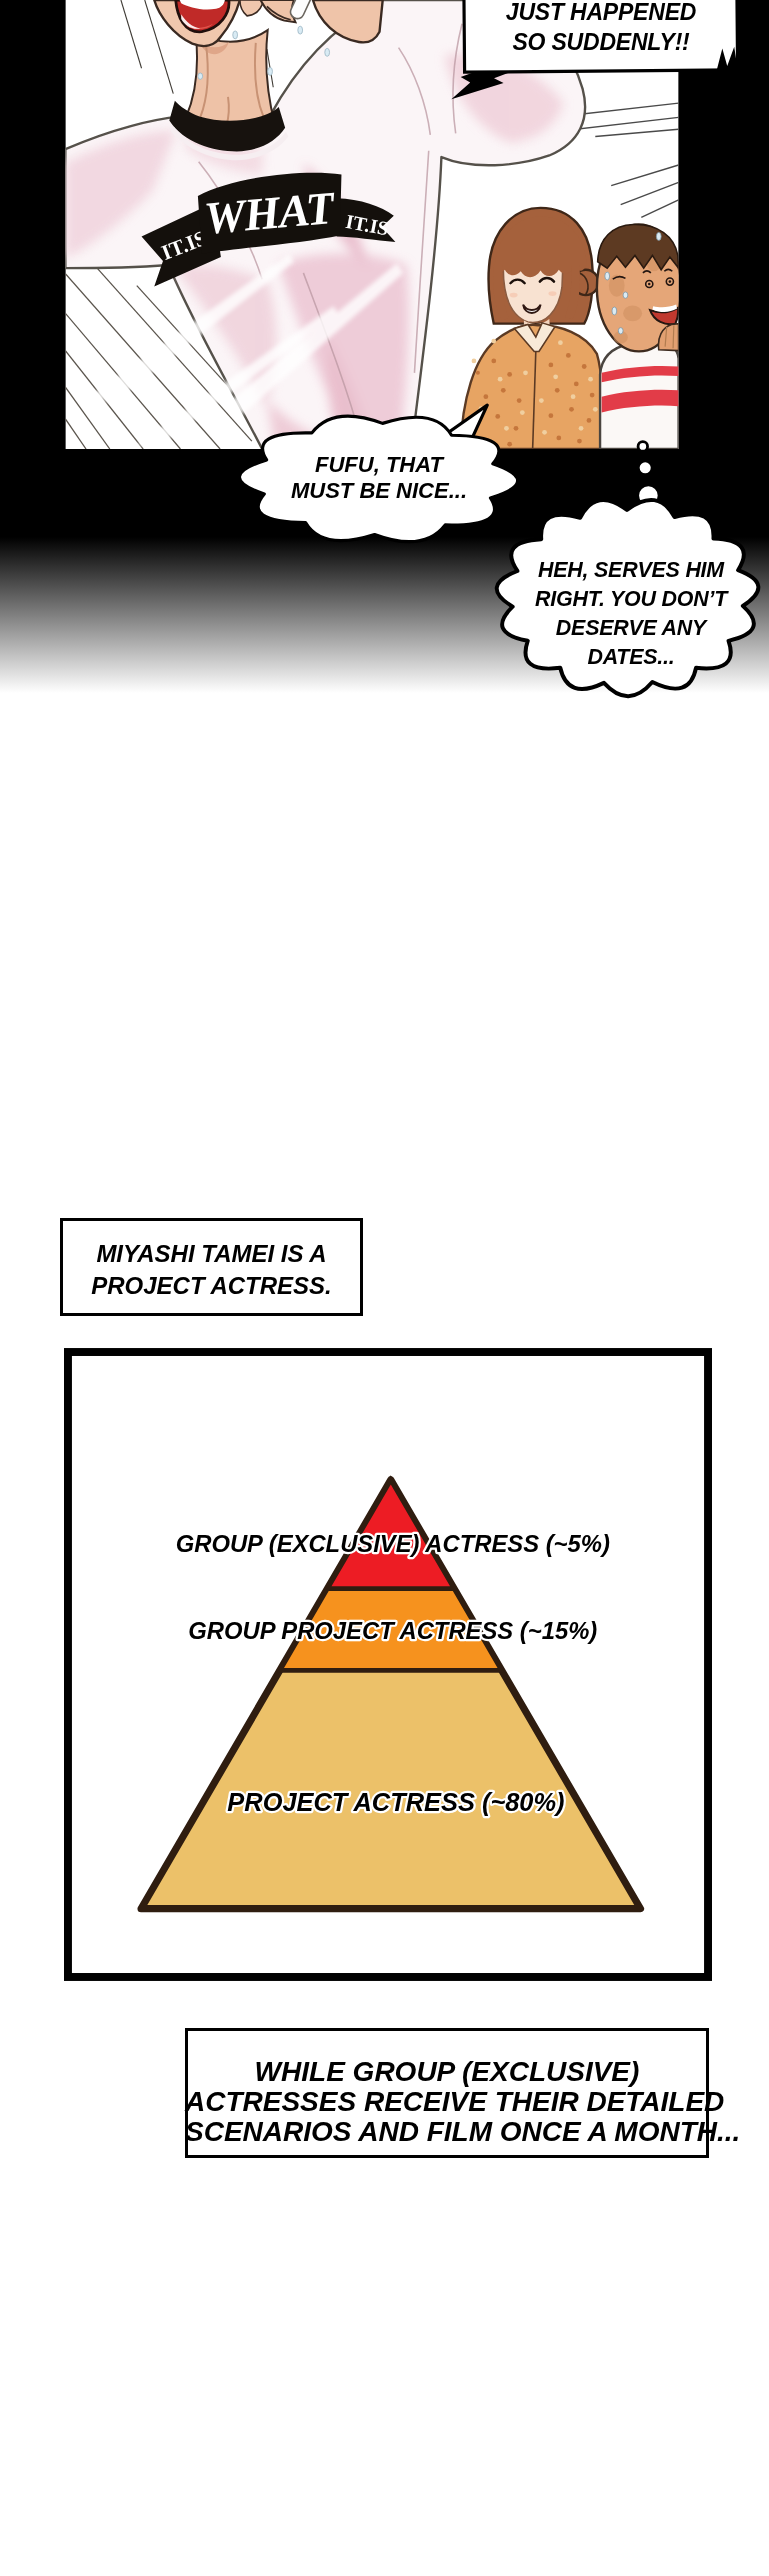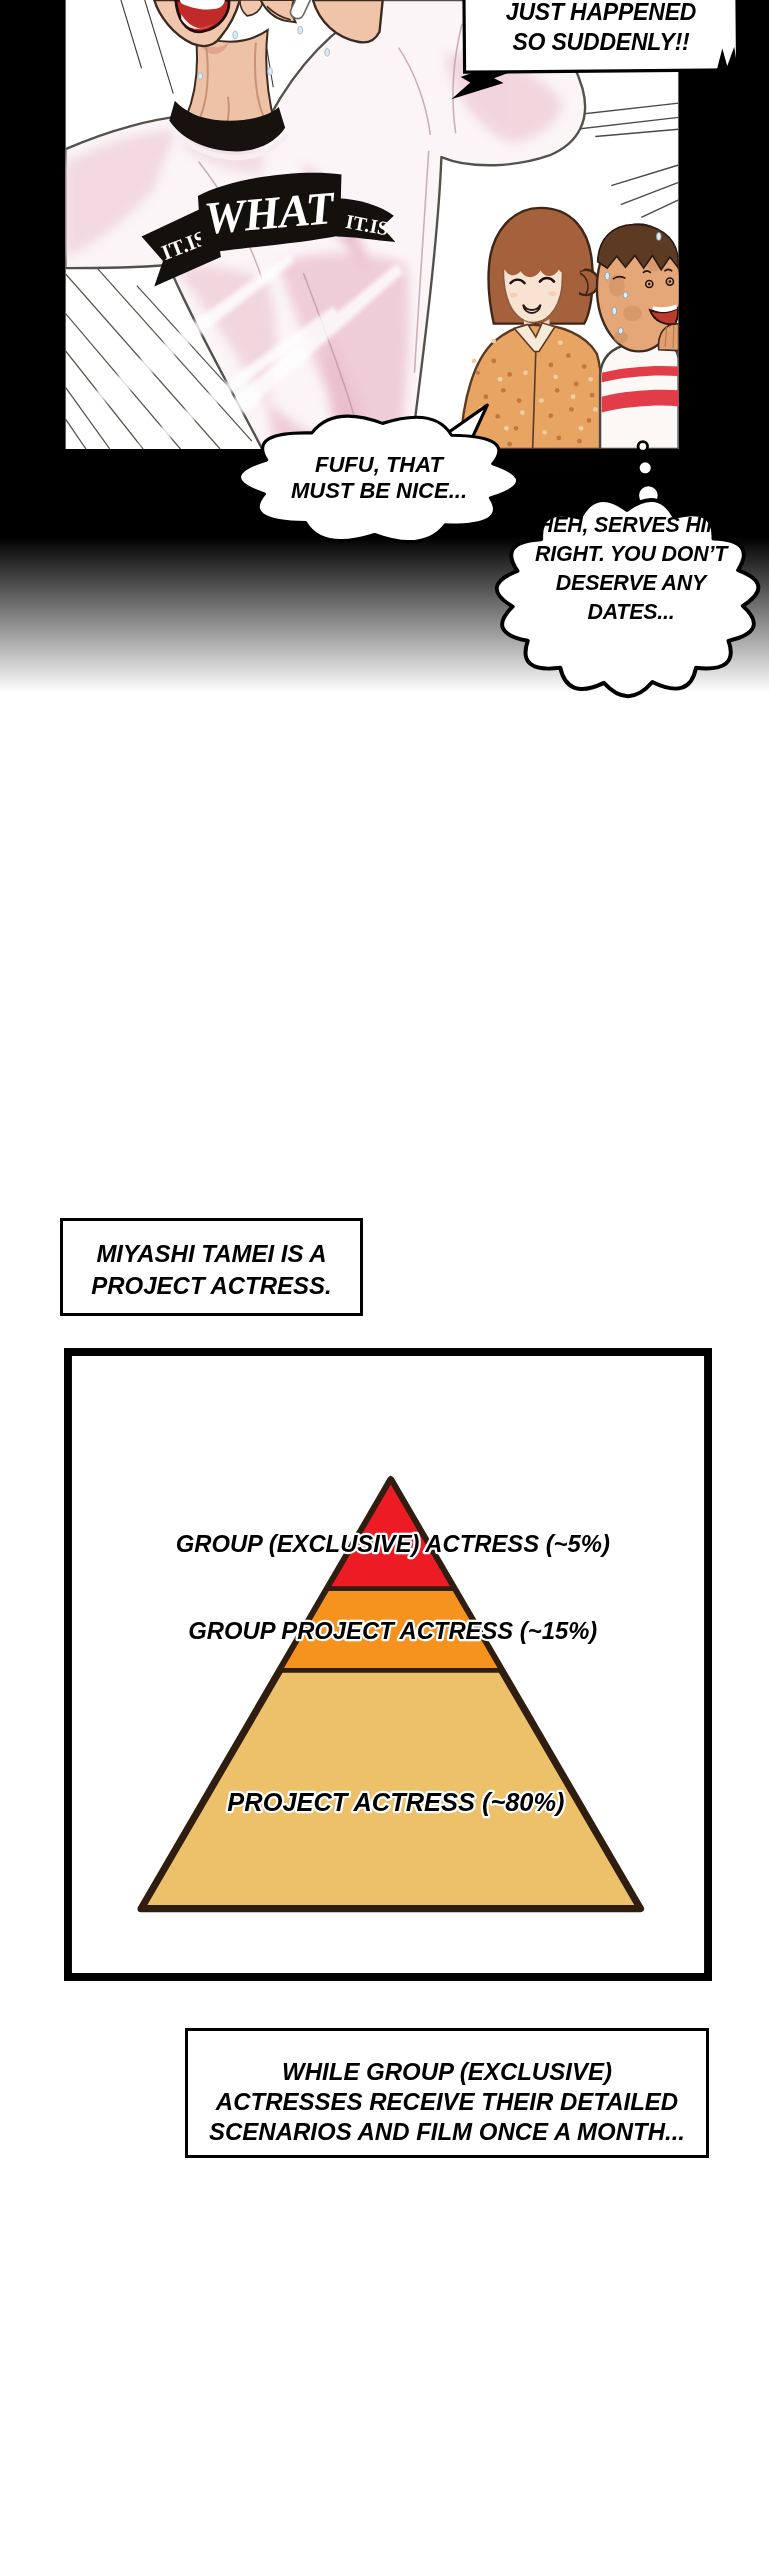--- a/index.html
+++ b/index.html
@@ -235,33 +235,33 @@
 
 <circle cx="810" cy="562" r="6" fill="#fff" stroke="#000" stroke-width="3.5"></circle>
 <circle cx="813" cy="589" r="9" fill="#fff" stroke="#000" stroke-width="4"></circle>
 <circle cx="817" cy="624" r="14" fill="#fff" stroke="#000" stroke-width="4.5"></circle>
 
 <path d="M 936,763 Q 971,795 918,807 Q 932,847 877,841 Q 869,882 822,859 Q 792,894 761,860 Q 715,882 706,841 Q 651,848 665,807 Q 612,797 646,764 Q 603,738 652,719 Q 627,682 682,679 Q 679,637 731,652 Q 751,613 790,642 Q 829,613 850,651 Q 901,637 899,678 Q 954,680 930,718 Q 978,736 936,763 Z" fill="#ffffff" stroke="#000000" stroke-width="5" stroke-linejoin="round"></path>
 </svg>
 
 <div class="txt" style="left:463px;top:-3.2px;width:276px;font-size:23px;line-height:30px;letter-spacing:-0.2px">JUST HAPPENED<br>SO SUDDENLY!!</div>
 <div class="txt" style="left:258px;top:452px;width:242px;font-size:22px;line-height:26px">FUFU, THAT<br>MUST BE NICE...</div>
-<div class="txt" style="left:508px;top:511px;width:246px;font-size:21.4px;line-height:29px;letter-spacing:-0.2px">HEH, SERVES HIM<br>RIGHT. YOU DON’T<br>DESERVE ANY<br>DATES...</div>
+<div class="txt" style="left:508px;top:556px;width:246px;font-size:21.4px;line-height:29px;letter-spacing:-0.2px">HEH, SERVES HIM<br>RIGHT. YOU DON’T<br>DESERVE ANY<br>DATES...</div>
 
 <div class="bx" style="left:60px;top:1218px;width:303px;height:98px"></div>
 <div class="txt" style="left:60px;top:1238px;width:303px;font-size:24px;line-height:32px">MIYASHI TAMEI IS A<br>PROJECT ACTRESS.</div>
 
 <svg class="abs" style="left:64px;top:1348px" width="648" height="633" viewBox="0 0 816 797">
 <rect x="5" y="5" width="806" height="787" fill="#ffffff" stroke="#000000" stroke-width="10"></rect>
 <path d="M 411.5,166 L 726,706 L 97,706 Z" fill="#ecc169" stroke="#2f1d10" stroke-width="9" stroke-linejoin="round"></path>
 <path d="M 331.7,303 L 491.3,303 L 551.3,406 L 271.7,406 Z" fill="#f6921e" stroke="#2f1d10" stroke-width="6"></path>
 <path d="M 411.5,166 L 491.3,303 L 331.7,303 Z" fill="#ed1c24" stroke="#2f1d10" stroke-width="6"></path>
 <g font-family="Liberation Sans,sans-serif" font-weight="bold" font-style="italic" fill="#000" text-anchor="middle" style="paint-order:stroke" stroke="#fff" stroke-width="5.5" stroke-linejoin="round">
 <text x="414" y="257" font-size="30">GROUP (EXCLUSIVE) ACTRESS (~5%)</text>
 <text x="414" y="366" font-size="30">GROUP PROJECT ACTRESS (~15%)</text>
 <text x="418" y="583" font-size="32">PROJECT ACTRESS (~80%)</text>
 </g>
 </svg>
 
 <div class="bx" style="left:185px;top:2028px;width:524px;height:130px"></div>
-<div class="txt" style="left:185px;top:2057px;width:524px;font-size:24px;line-height:30px">WHILE GROUP (EXCLUSIVE)<br>ACTRESSES RECEIVE THEIR DETAILED<br>SCENARIOS AND FILM ONCE A MONTH...</div>
+<div class="txt" style="left:185px;top:2057px;width:524px;font-size:28px;line-height:30px">WHILE GROUP (EXCLUSIVE)<br>ACTRESSES RECEIVE THEIR DETAILED<br>SCENARIOS AND FILM ONCE A MONTH...</div>
 
 </div>
 
 </body></html>

